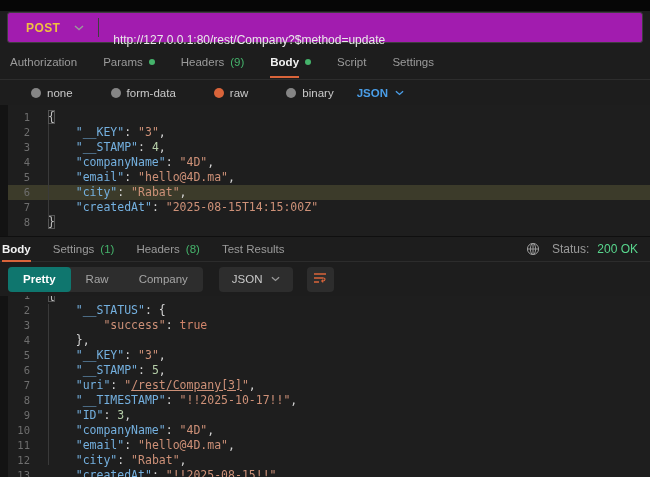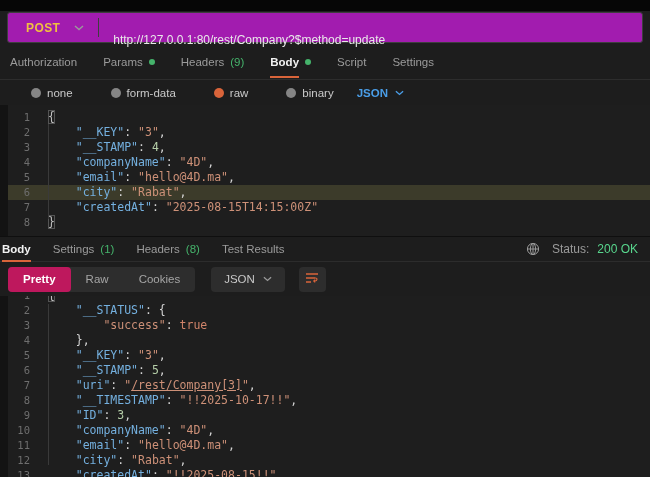--- a/index.html
+++ b/index.html
@@ -71,21 +71,21 @@
   .status-area{margin-left:auto;display:flex;align-items:center;gap:8px;font-size:12px;}
   .status-label{color:#9b9b9b;}
   .status-value{color:var(--status-green,#58d68d);}
   .globe{display:flex;align-items:center;margin-right:4px;}
 
   
   .resp-toolbar{display:flex;align-items:center;gap:10px;height:34px;padding:0 8px;}
   .seg-group{display:flex;align-items:center;background:#2d2d2d;border-radius:4px;height:25px;}
   .seg{padding:0 15px;height:100%;display:flex;align-items:center;color:#a5a5a5;
     font-size:11.5px;cursor:pointer;border-radius:4px;}
-  .seg.active{background:#be185d;color:#fff;font-weight:700;}
+  .seg.active{background:#0f766e;color:#fff;font-weight:700;}
   .json-dd2{display:flex;align-items:center;gap:8px;background:#2d2d2d;border-radius:4px;
     height:25px;padding:0 13px;color:#c9c9c9;font-size:11.5px;cursor:pointer;margin-left:6px;}
   .wrap-btn{width:27px;height:25px;background:#2d2d2d;border-radius:4px;display:flex;
     align-items:center;justify-content:center;cursor:pointer;margin-left:4px;}
 </style>
 </head>
 <body style="--accent: #d9643a; --green: #45b36b; --blue: #4a9ee8; --method-yellow: #f0c040; --status-green: #58d68d;">
 
 <div class="top-strip"></div>
 
@@ -192,21 +192,21 @@
     </span>
     <span class="status-label">Status:</span>
     <span class="status-value">200 OK</span>
   </span>
 </div>
 
 <div class="resp-toolbar">
   <div class="seg-group" id="view-group">
       <span class="seg active">Pretty</span>
       <span class="seg">Raw</span>
-      <span class="seg">Cookies</span>
+      <span class="seg">Company</span>
     </div>
   <div class="json-dd2">
     <span>JSON</span>
     <span class="chev" style="margin-left:0">
       <svg width="9" height="6" viewBox="0 0 10 6">
           <path d="M1 1l4 3.6L9 1" fill="none" stroke="#9a9a9a" stroke-width="1.4"></path>
         </svg>
     </span>
   </div>
   <div class="wrap-btn">

